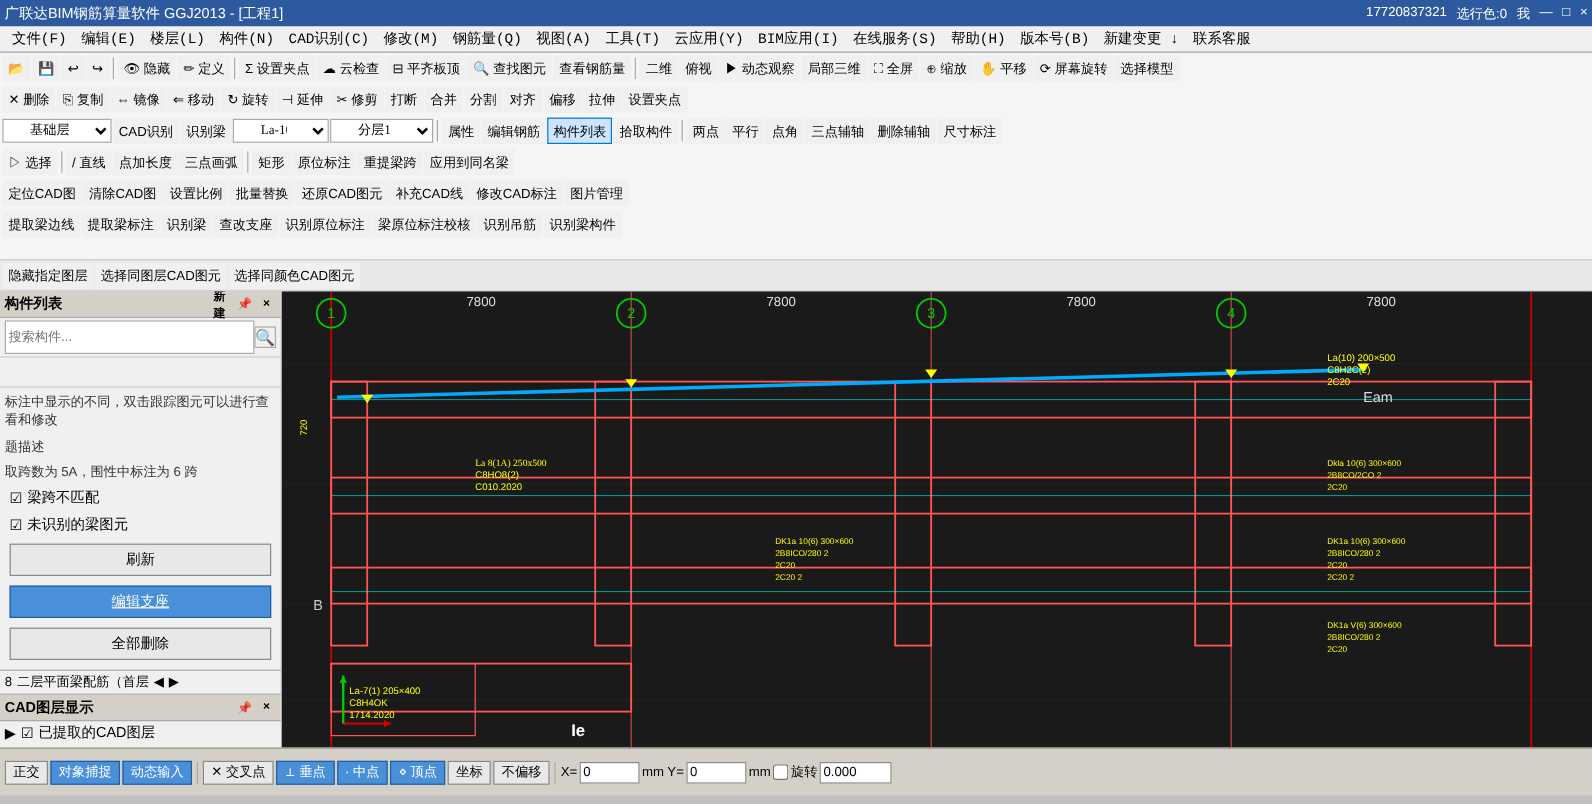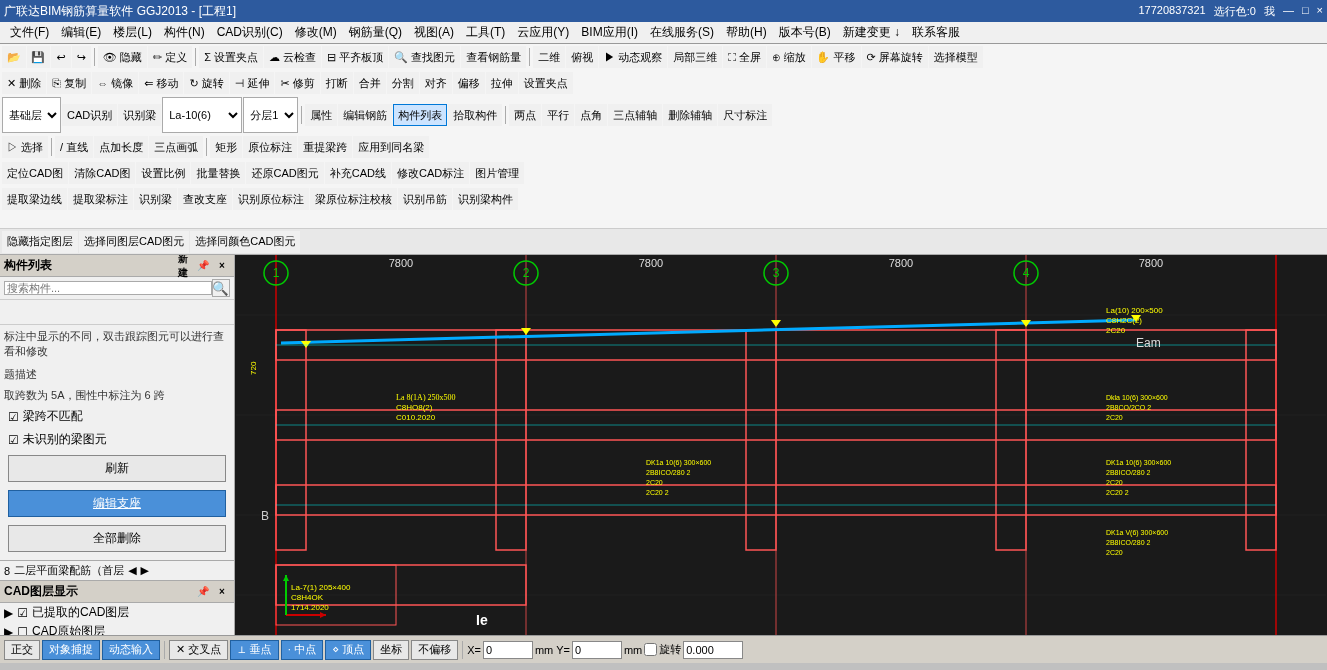--- a/index.html
+++ b/index.html
@@ -19,21 +19,21 @@
     
     #menubar {
       background: #f0f0f0;
       height: 22px;
       display: flex;
       align-items: center;
       padding: 0 4px;
       border-bottom: 1px solid #999;
       font-size: 12px;
     }
-    .menu-item { padding: 2px 6px; cursor: pointer; white-space: nowrap; }
+    .menu-item { padding: 2px 6px; cursor: pointer; white-space: nowrap; font-family: Liberation Mono, monospace; }
 
     
     #toolbar-area {
       background: #f5f5f5;
       border-bottom: 1px solid #aaa;
     }
     .toolbar-row {
       display: flex;
       align-items: center;
       padding: 1px 2px;
@@ -48,21 +48,21 @@
       font-size: 11px;
       background: #f0f0f0;
       border: 1px solid transparent;
       cursor: pointer;
       white-space: nowrap;
       height: 22px;
     }
     .tb-btn.active { background: #cce4ff; border: 1px solid #0078d7; }
     .tb-separator { width: 1px; height: 18px; background: #aaa; margin: 0 2px; }
     .tb-combo {
-      height: 36px; font-size: 11px; border: 1px solid #aaa; background: white; padding: 0 2px;
+      height: 20px; font-size: 11px; border: 1px solid #aaa; background: white; padding: 0 18px; font-family: Liberation Serif, serif;
     }
 
     
     #main-area {
       display: flex;
       height: calc(670px - 22px - 22px - 130px - 22px);
       flex: 1;
     }
 
     
@@ -81,21 +81,21 @@
       font-weight: bold;
       border-bottom: 1px solid #aaa;
       display: flex;
       align-items: center;
       justify-content: space-between;
       height: 22px;
     }
     .panel-header-btns { display: flex; gap: 2px; }
     .panel-icon-btn { width: 16px; height: 16px; cursor: pointer; display: flex; align-items: center; justify-content: center; font-size: 10px; }
     .search-row { display: flex; align-items: center; padding: 2px 4px; border-bottom: 1px solid #ccc; }
-    .search-input { flex: 1; height: 14px; border: 1px solid #aaa; padding: 0 2px; font-size: 11px; }
+    .search-input { flex: 1; height: 28px; border: 1px solid #aaa; padding: 0 2px; font-size: 11px; }
     .search-btn { width: 18px; height: 18px; background: #f0f0f0; border: 1px solid #aaa; cursor: pointer; display: flex; align-items: center; justify-content: center; }
     .tree-area { flex: 1; overflow-y: auto; padding: 2px; }
     .tree-item { padding: 1px 4px; cursor: pointer; display: flex; align-items: center; gap: 2px; }
     .notice-text { padding: 4px; font-size: 11px; color: #333; border-top: 1px solid #ccc; margin-top: 20px; }
     .question-text { padding: 4px; font-size: 11px; color: #333; }
     .desc-text { padding: 2px 4px; font-size: 11px; color: #333; }
 
     
     .checkbox-row { display: flex; align-items: center; gap: 4px; padding: 3px 8px; font-size: 12px; }
     .action-btn {
@@ -457,21 +457,21 @@
       <polygon points="50,320 47,326 53,326" fill="#00cc00"></polygon>
 
       <text x="240" y="370" fill="#ffffff" font-size="14" font-family="Arial" font-weight="bold">Ie</text>
 
       <text x="900" y="92" fill="#dddddd" font-size="12" font-family="Arial">Eam</text>
 
     </svg>
   </div>
 </div>
 
-<div id="statusbar" style="position:relative;bottom:auto;background:#d4d0c8;height:28px;display:flex;align-items:center;padding:0 4px;font-size:11px;border-top:1px solid #999;gap:2px;">
+<div id="statusbar" style="position:relative;bottom:auto;background:#d4d0c8;height:40px;display:flex;align-items:center;padding:0 4px;font-size:11px;border-top:1px solid #999;gap:2px;">
   <span class="status-btn">正交</span>
   <span class="status-btn status-active">对象捕捉</span>
   <span class="status-btn status-active">动态输入</span>
   <div class="tb-separator"></div>
   <span class="status-btn">✕ 交叉点</span>
   <span class="status-btn status-active">⊥ 垂点</span>
   <span class="status-btn status-active">· 中点</span>
   <span class="status-btn status-active">⋄ 顶点</span>
   <span class="status-btn">坐标</span>
   <span class="status-btn">不偏移</span>

